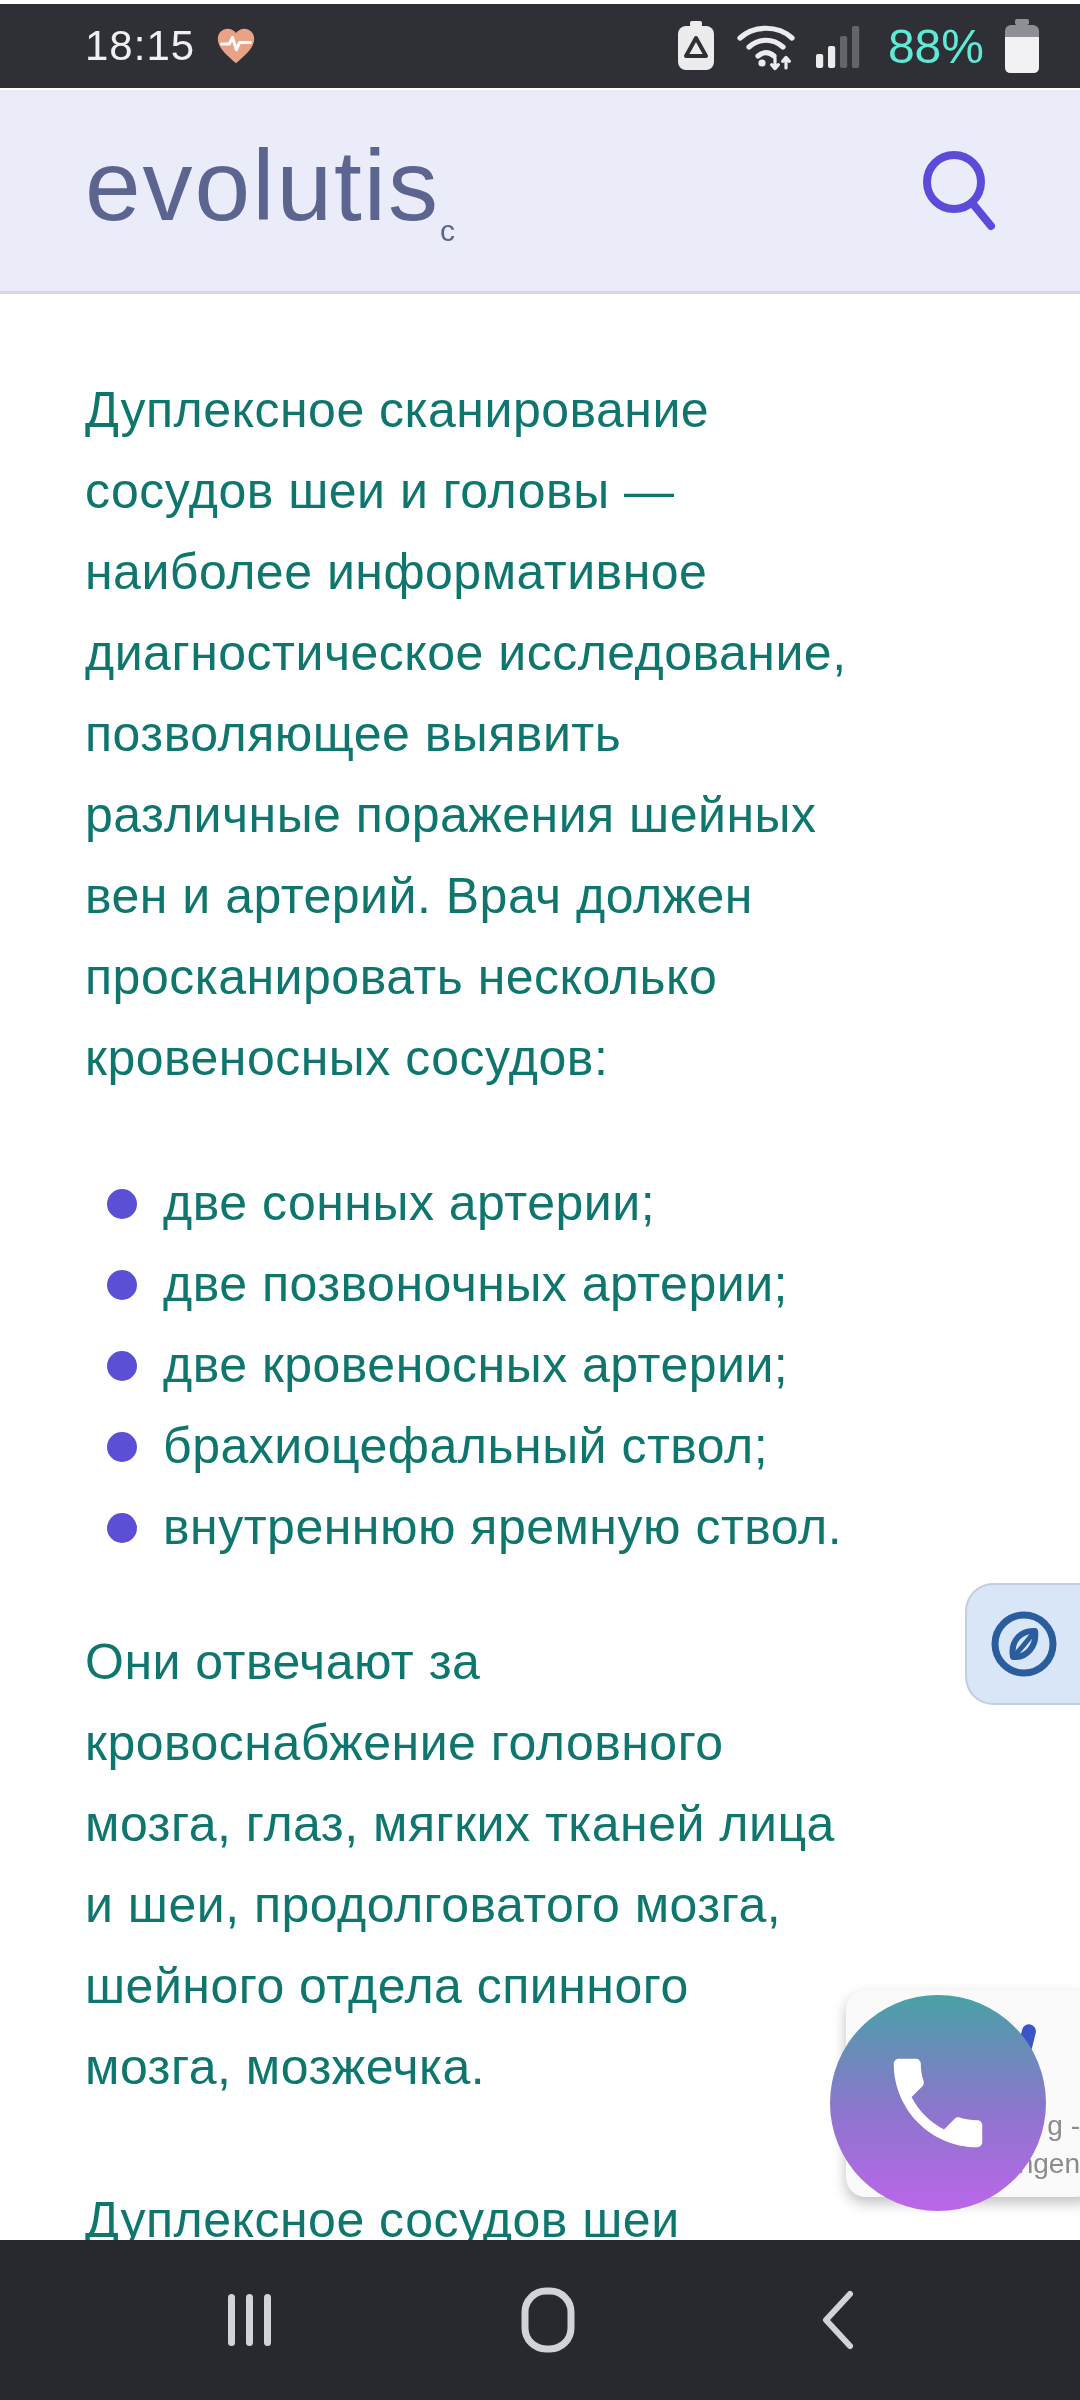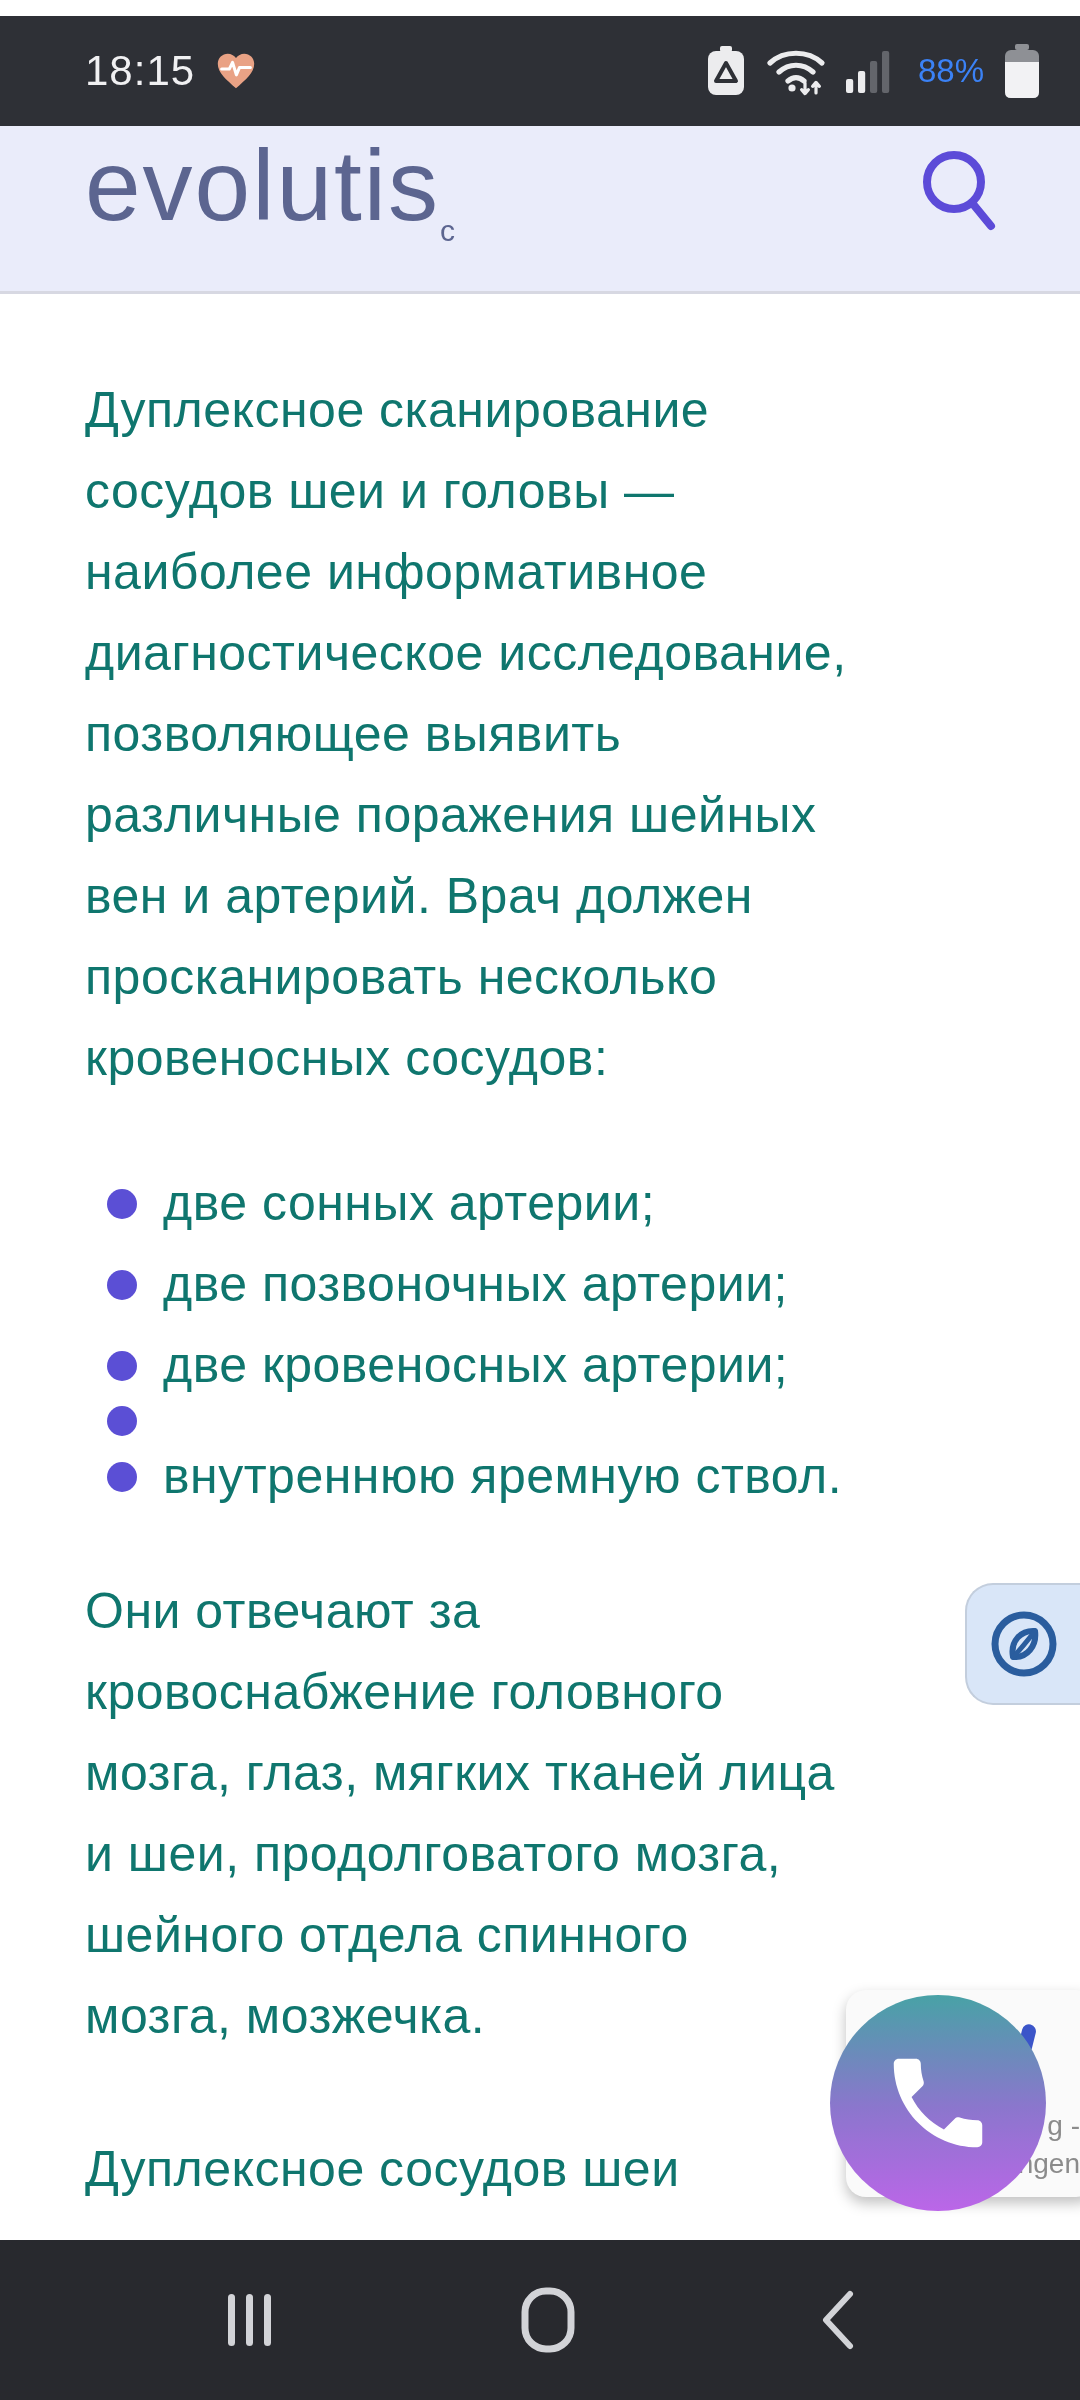--- a/index.html
+++ b/index.html
@@ -1,26 +1,26 @@
 <!DOCTYPE html>
 <html><head>
 <meta charset="utf-8">
 <style>
   html,body{margin:0;padding:0;background:#000;}
   .screen{position:relative;width:1080px;height:2400px;background:#ffffff;overflow:hidden;
           font-family:"Liberation Sans",sans-serif;}
 
   
-  .status-bar{position:absolute;top:16px;left:0;width:100%;height:110px;background:#2e3036;
+  .status-bar{position:absolute;top:4px;left:0;width:100%;height:84px;background:#2e3036;
               display:flex;align-items:center;justify-content:space-between;
               padding:0 40px 0 85px;box-sizing:border-box;z-index:30;}
   .sb-left{display:flex;align-items:center;gap:18px;}
   .sb-time{color:#f0f0f2;font-size:42px;letter-spacing:1px;}
   .sb-right{display:flex;align-items:center;gap:20px;}
-  .sb-pct{color:#3b82f6;font-size:33px;}
+  .sb-pct{color:#5eead4;font-size:48px;}
 
   
   .header{position:absolute;top:90px;left:0;width:100%;height:204px;background:#eaecfa;
           border-bottom:3px solid #d7d8e2;box-sizing:border-box;
           display:flex;align-items:center;justify-content:space-between;
           padding:0 78px 0 85px;z-index:20;}
   .logo{color:#5c6590;font-size:100px;font-weight:400;letter-spacing:2px;line-height:1;}
   .logo sub{font-size:30px;letter-spacing:0;}
   .search-btn{background:none;border:none;padding:0;cursor:pointer;display:flex;}
 
@@ -146,20 +146,21 @@
       <li>
           <span class="dot"></span>
           <span>две позвоночных артерии;</span>
         </li>
       <li>
           <span class="dot"></span>
           <span>две кровеносных артерии;</span>
         </li>
       <li>
           <span class="dot"></span>
+          <span>брахиоцефальный ствол;</span>
         </li>
       <li>
           <span class="dot"></span>
           <span>внутреннюю яремную ствол.</span>
         </li>
     </ul>
 
     <p class="para p2">Они отвечают за
 кровоснабжение головного
 мозга, глаз, мягких тканей лица

